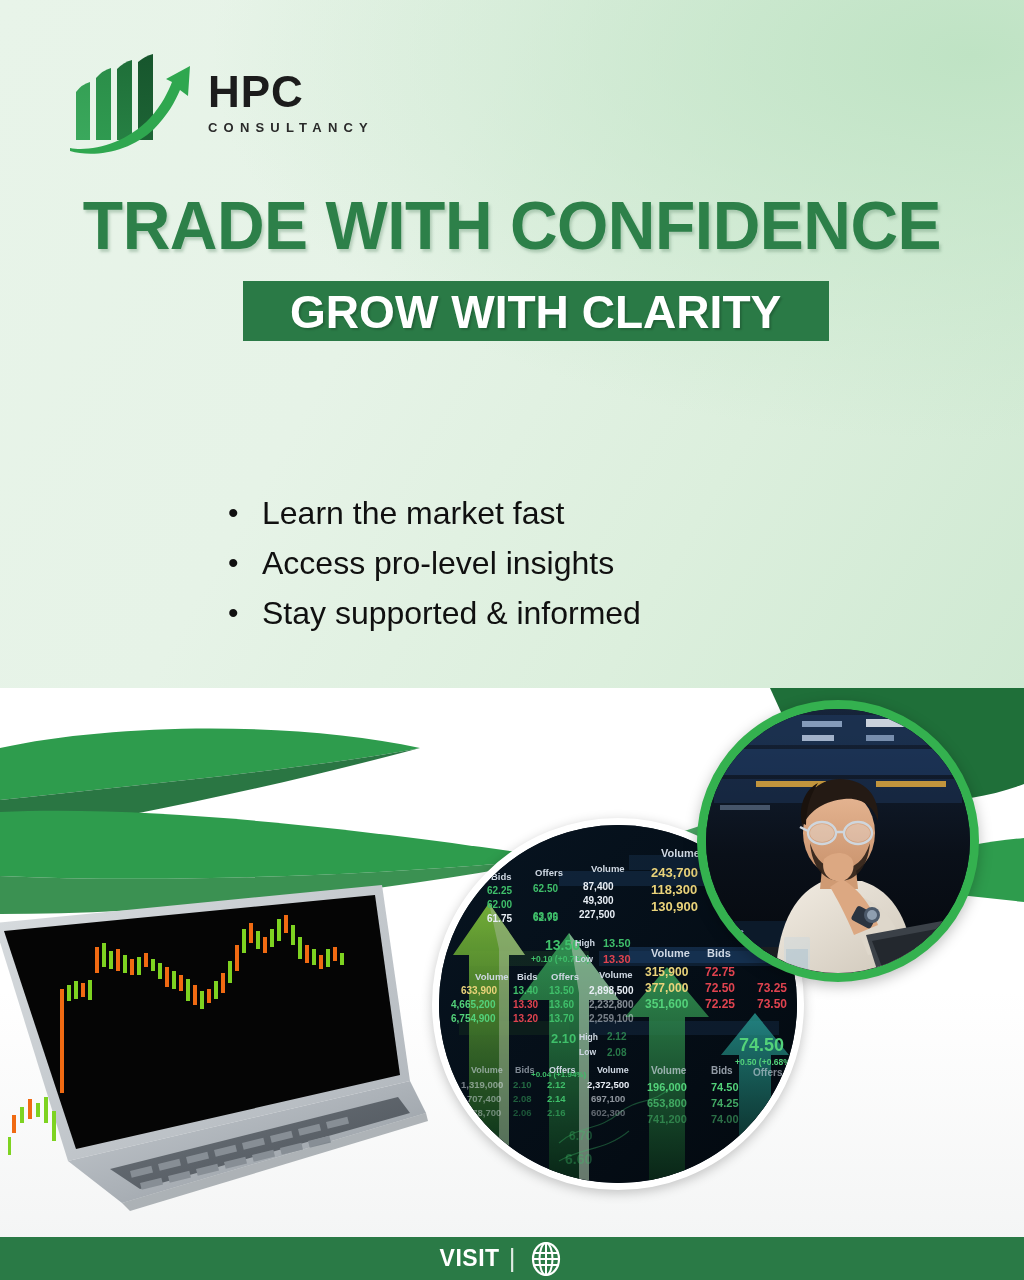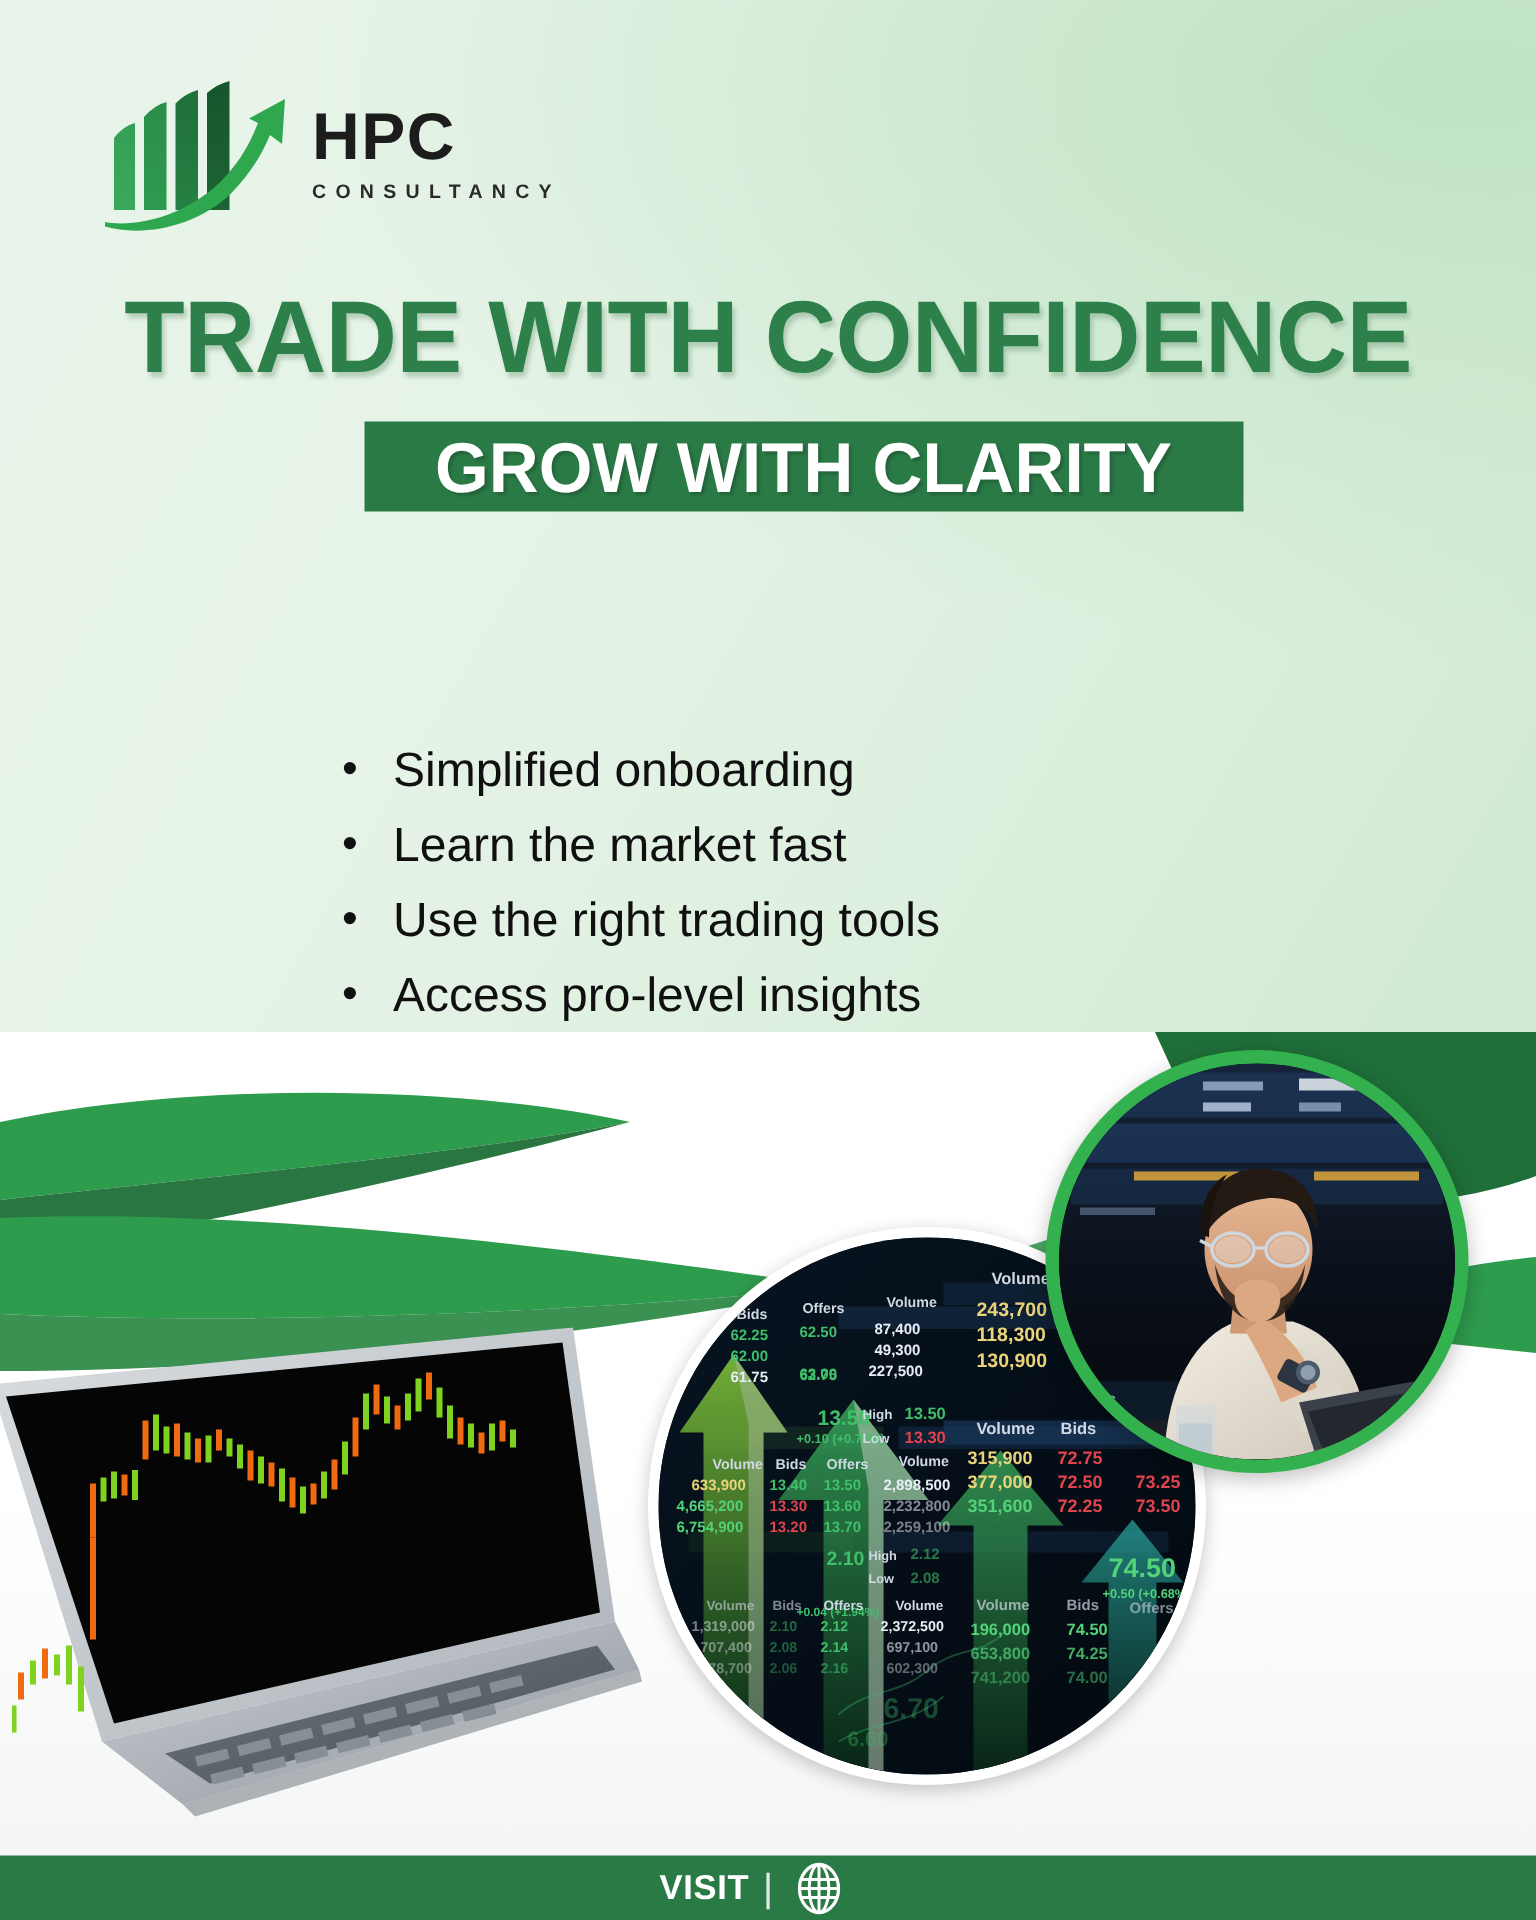--- a/index.html
+++ b/index.html
@@ -200,23 +200,21 @@
   </div>
 
   <div class="headline">TRADE WITH CONFIDENCE</div>
 
   <div class="sub-banner">
     <span class="sub-banner-text">GROW WITH CLARITY</span>
   </div>
 
 
   <ul class="bullets">
-    <li>Simplified onboarding</li>
     <li>Learn the market fast</li>
-    <li>Use the right trading tools</li>
     <li>Access pro-level insights</li>
     <li>Stay supported &amp; informed</li>
   </ul>
 
   <div class="mid-white"></div>
 
   <svg class="swoosh-svg" viewBox="0 0 1024 560">
     <path d="M0,60 C120,34 300,34 420,60 C330,78 150,96 0,112 Z" fill="#2e9c4d"></path>
     <path d="M0,112 C150,96 330,78 420,60 C300,92 150,126 0,150 Z" fill="#1f6f39" opacity="0.95"></path>
     <path d="M0,124 C180,116 420,150 560,170 C400,186 180,196 0,188 Z" fill="#2e9c4d"></path>
@@ -460,21 +458,21 @@
       <div class="tb-cell tb-hdr" style="left:314px; top:242px; font-size:10px; opacity:.6;">Offers</div>
       <div class="tb-cell tb-volg" style="left:208px; top:256px; font-size:11px;">196,000</div>
       <div class="tb-cell tb-volg" style="left:208px; top:272px; font-size:11px; opacity:.7;">653,800</div>
       <div class="tb-cell tb-volg" style="left:208px; top:288px; font-size:11px; opacity:.45;">741,200</div>
       <div class="tb-cell tb-volg" style="left:272px; top:256px; font-size:11px;">74.50</div>
       <div class="tb-cell tb-volg" style="left:272px; top:272px; font-size:11px; opacity:.8;">74.25</div>
       <div class="tb-cell tb-volg" style="left:272px; top:288px; font-size:11px; opacity:.5;">74.00</div>
       <div class="tb-cell tb-volg" style="left:300px; top:210px; font-size:18px;">74.50</div>
       <div class="tb-cell tb-volg" style="left:296px; top:232px; font-size:8.5px;">+0.50 (+0.68%)</div>
 
-      <div class="tb-cell tb-off" style="left:130px; top:304px; font-size:19px; opacity:.35;margin-left:20px;">6.70</div>
+      <div class="tb-cell tb-off" style="left:130px; top:304px; font-size:12px; opacity:.35;">6.70</div>
       <div class="tb-cell tb-off" style="left:126px; top:326px; font-size:14px; opacity:.35;">6.60</div>
     </div>
   </div>
 
   <div class="circle-man">
     <svg class="man-bg" viewBox="0 0 264 264" width="264" height="264">
       <defs>
         <linearGradient id="roomg" x1="0" y1="0" x2="0" y2="1">
           <stop offset="0" stop-color="#16243a"></stop>
             <stop offset="0.55" stop-color="#0a1019"></stop>

